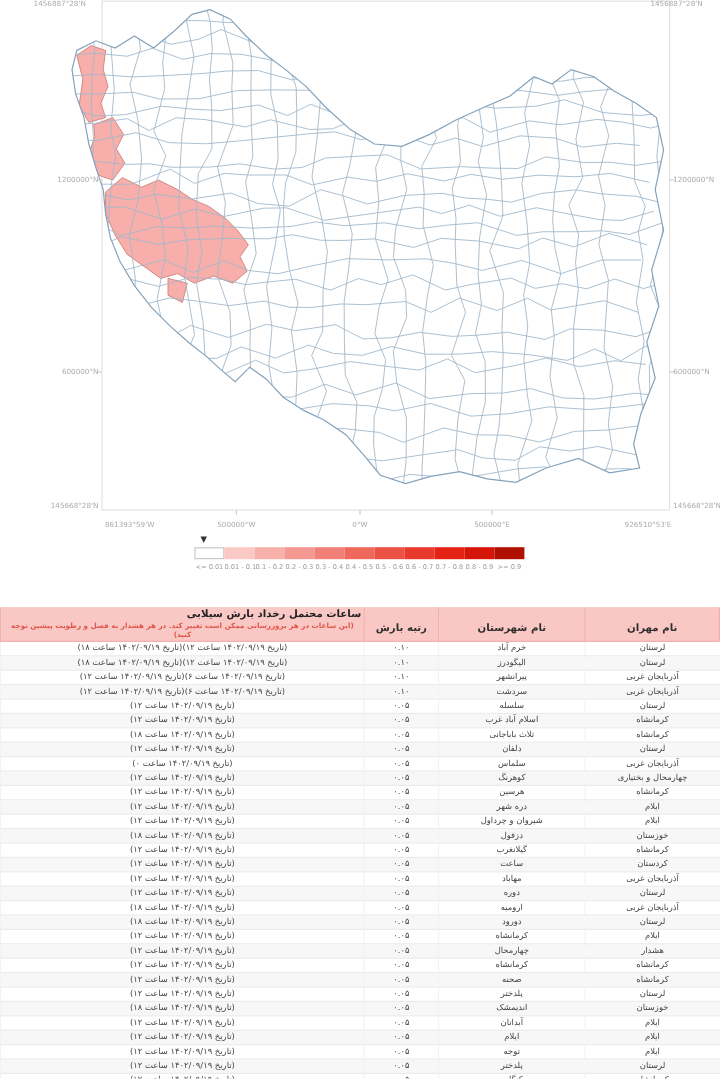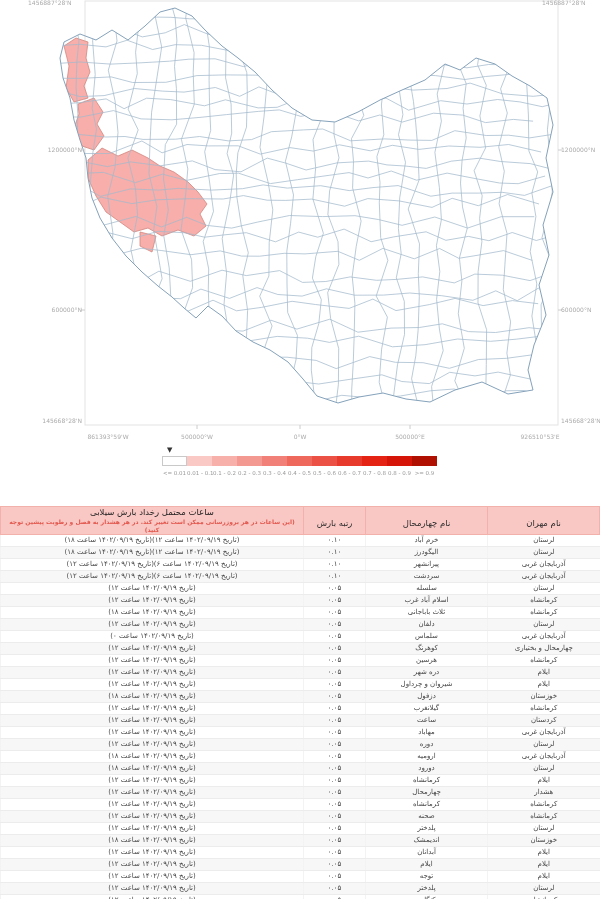--- a/index.html
+++ b/index.html
@@ -24,22 +24,22 @@
   .lg-swatch{height:10px;width:25px;box-sizing:border-box;}
   .lg-cell:first-child .lg-swatch{border:1px solid #c9c9c9;}
   .lg-label{font-size:5.5px;color:#9a9a9a;text-align:center;white-space:nowrap;margin-top:4px;}
   
   .table-wrap{position:absolute;top:506px;left:0;width:600px;height:393px;overflow:hidden;}
   table{width:600px;table-layout:fixed;border-collapse:collapse;direction:rtl;}
   thead th{
     background:#f9c8c4;height:27px;vertical-align:middle;text-align:center;
     border:1px solid #f3b1ac;padding:0 2px;
   }
-  .th-label{font-weight:normal;font-size:8.5px;color:#2e2e2e;}
-  .h-title{font-weight:normal;font-size:8.5px;color:#222222;line-height:11px;}
+  .th-label{font-weight:bold;font-size:8.5px;color:#2e2e2e;}
+  .h-title{font-weight:bold;font-size:8.5px;color:#222222;line-height:11px;text-align:right;}
   .h-note{font-size:6px;color:#e2574d;line-height:8px;}
   tbody td{
     height:11px;font-size:7px;color:#444444;text-align:center;padding:0 2px;
     border-bottom:1px solid #ececec;border-left:1px solid #f3f3f3;
     overflow:hidden;white-space:nowrap;line-height:11px;
   }
   tbody tr:nth-child(even){background:#f7f7f7;}
 </style>
 </head>
 <body>
@@ -202,21 +202,21 @@
         <col style="width:122px">
         <col style="width:62px">
         <col>
     </colgroup>
     <thead>
       <tr>
         <th>
           <span class="th-label">نام مهران</span>
         </th>
         <th>
-          <span class="th-label">نام چهارمحال</span>
+          <span class="th-label">نام شهرستان</span>
         </th>
         <th>
           <span class="th-label">رتبه بارش</span>
         </th>
         <th>
           <div class="h-title">ساعات محتمل رخداد بارش سیلابی</div>
           <div class="h-note">(این ساعات در هر بروزرسانی ممکن است تغییر کند. در هر هشدار به فصل و رطوبت پیشین توجه کنید)</div>
         </th>
       </tr>
     </thead>

